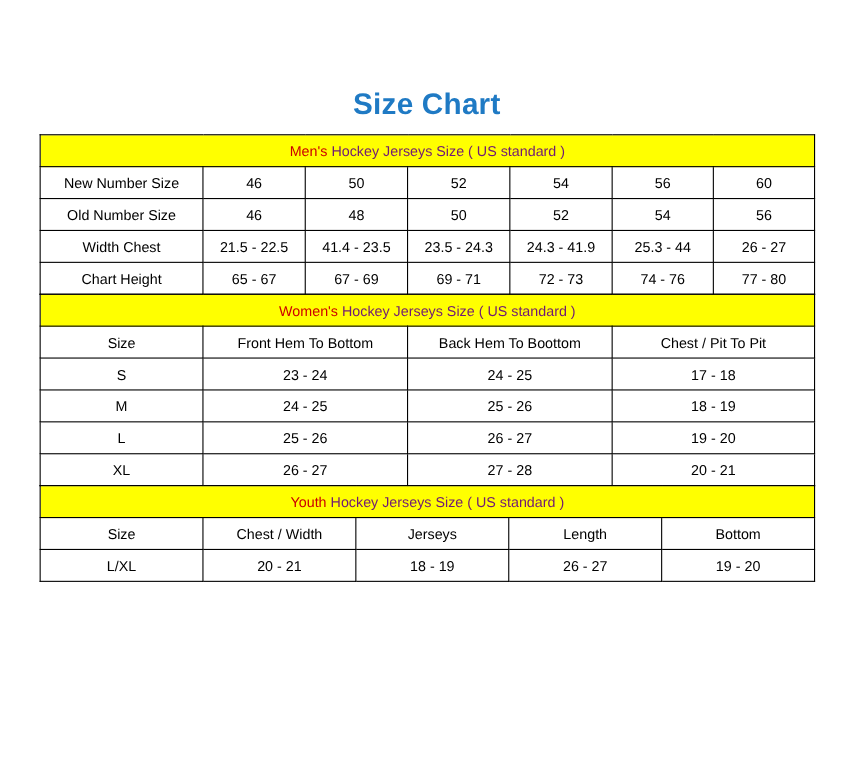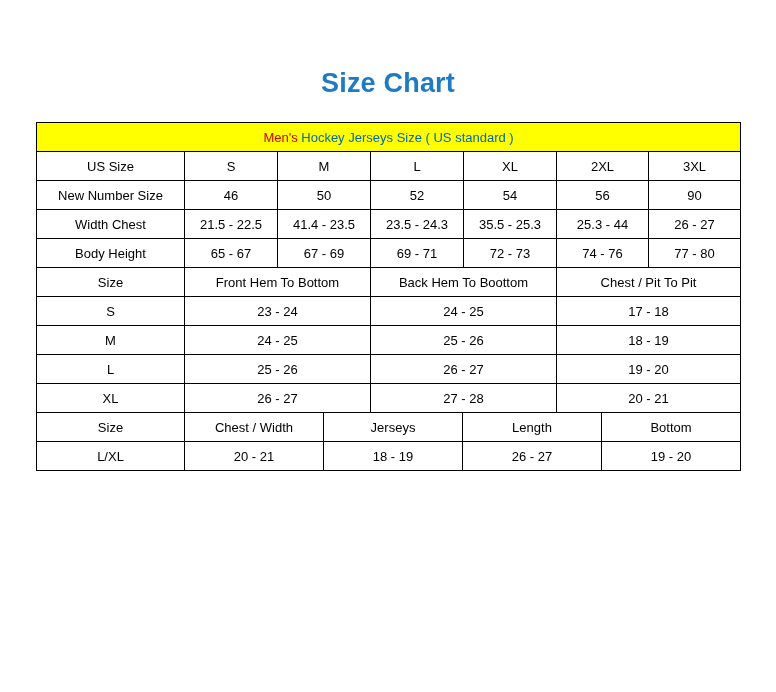--- a/index.html
+++ b/index.html
@@ -11,21 +11,21 @@
     width: 776px;
     height: 692px;
     font-family: "Liberation Sans", sans-serif;
     color: #000000;
     position: relative;
   }
   .page {
     width: 776px;
     height: 692px;
     box-sizing: border-box;
-    padding: 0;
+    padding: 12px;
     position: relative;
   }
   .title {
     text-align: center;
     color: #1f7ac4;
     font-size: 27px;
     font-weight: bold;
     margin: 0;
     padding-top: 68px;
     letter-spacing: 0.2px;
@@ -53,21 +53,21 @@
   }
   .banner {
     background: #ffff00;
     font-size: 14.5px;
     font-weight: bold;
     height: 32px;
   }
   .banner .accent-men { color: #cc0000; }
   .banner .accent-women { color: #cc0000; }
   .banner .accent-youth { color: #cc0000; }
-  .banner .rest { color: #0369a1; }
+  .banner .rest { color: #701a75; }
   .hdr {
     font-weight: bold;
     font-size: 13px;
   }
   .rowlabel {
     font-weight: normal;
     font-size: 13px;
   }
   .boldcell {
     font-weight: bold;
@@ -91,69 +91,72 @@
         <col style="width:93px">
         <col style="width:93px">
         <col style="width:93px">
         <col style="width:93px">
         <col style="width:92px">
         <col style="width:92px">
       </colgroup>
       <tbody>
         <tr>
           <td class="banner" colspan="7"><span class="accent-men">Men's</span><span class="rest"> Hockey Jerseys Size ( US standard )</span></td>
-        </tr>
-        <tr>
-          <td class="hdr">US Size</td>
-          <td class="hdr">S</td>
-          <td class="hdr">M</td>
-          <td class="hdr">L</td>
-          <td class="hdr">XL</td>
-          <td class="hdr">2XL</td>
-          <td class="hdr">3XL</td>
         </tr>
         <tr>
           <td class="rowlabel">New Number Size</td>
           <td>46</td>
           <td>50</td>
           <td>52</td>
           <td>54</td>
           <td>56</td>
-          <td>90</td>
+          <td>60</td>
+        </tr>
+        <tr>
+          <td class="rowlabel">Old Number Size</td>
+          <td>46</td>
+          <td>48</td>
+          <td>50</td>
+          <td>52</td>
+          <td>54</td>
+          <td>56</td>
         </tr>
         <tr>
           <td class="rowlabel">Width Chest</td>
           <td>21.5 - 22.5</td>
           <td>41.4 - 23.5</td>
           <td>23.5 - 24.3</td>
-          <td>35.5 - 25.3</td>
+          <td>24.3 - 41.9</td>
           <td>25.3 - 44</td>
           <td>26 - 27</td>
         </tr>
         <tr>
-          <td class="rowlabel">Body Height</td>
+          <td class="rowlabel">Chart Height</td>
           <td>65 - 67</td>
           <td>67 - 69</td>
           <td>69 - 71</td>
           <td>72 - 73</td>
           <td>74 - 76</td>
           <td>77 - 80</td>
         </tr>
       </tbody>
     </table>
 
     <table class="chart">
       <colgroup>
         <col style="width:148px">
         <col style="width:186px">
         <col style="width:186px">
         <col style="width:184px">
       </colgroup>
       <tbody>
         <tr>
+          <td class="banner" colspan="4"><span class="accent-women">Women's</span><span class="rest"> Hockey Jerseys Size ( US standard )</span></td>
+        </tr>
+        <tr>
           <td class="hdr">Size</td>
           <td class="hdr">Front Hem To Bottom</td>
           <td class="hdr">Back Hem To Boottom</td>
           <td class="hdr">Chest / Pit To Pit</td>
         </tr>
         <tr>
           <td class="boldcell">S</td>
           <td>23 - 24</td>
           <td>24 - 25</td>
           <td>17 - 18</td>
@@ -181,20 +184,23 @@
 
     <table class="chart">
       <colgroup>
         <col style="width:148px">
         <col style="width:139px">
         <col style="width:139px">
         <col style="width:139px">
         <col style="width:139px">
       </colgroup>
       <tbody>
+        <tr>
+          <td class="banner" colspan="5"><span class="accent-youth">Youth</span><span class="rest"> Hockey Jerseys Size ( US standard )</span></td>
+        </tr>
         <tr>
           <td class="hdr">Size</td>
           <td class="hdr">Chest / Width</td>
           <td class="hdr">Jerseys</td>
           <td class="hdr">Length</td>
           <td class="hdr">Bottom</td>
         </tr>
         <tr>
           <td class="boldcell">L/XL</td>
           <td>20 - 21</td>

